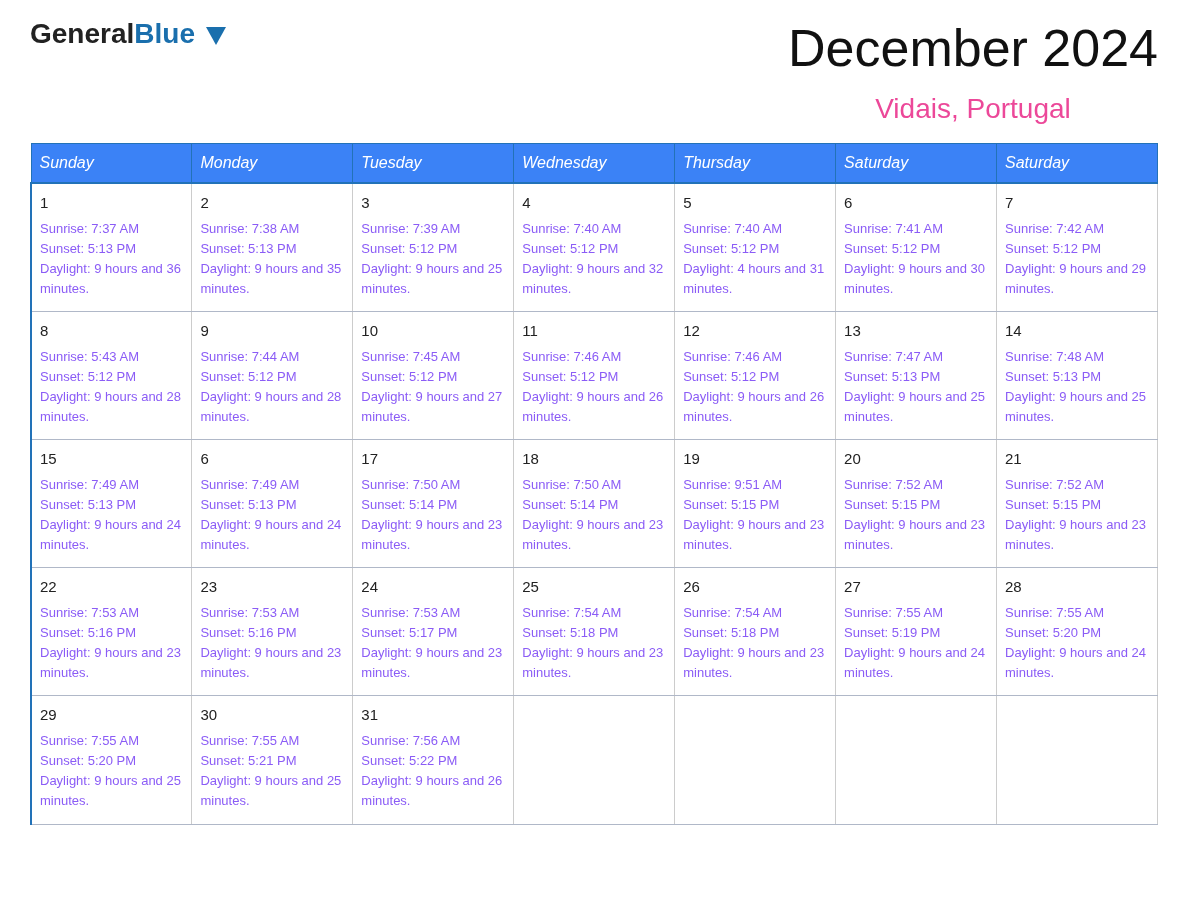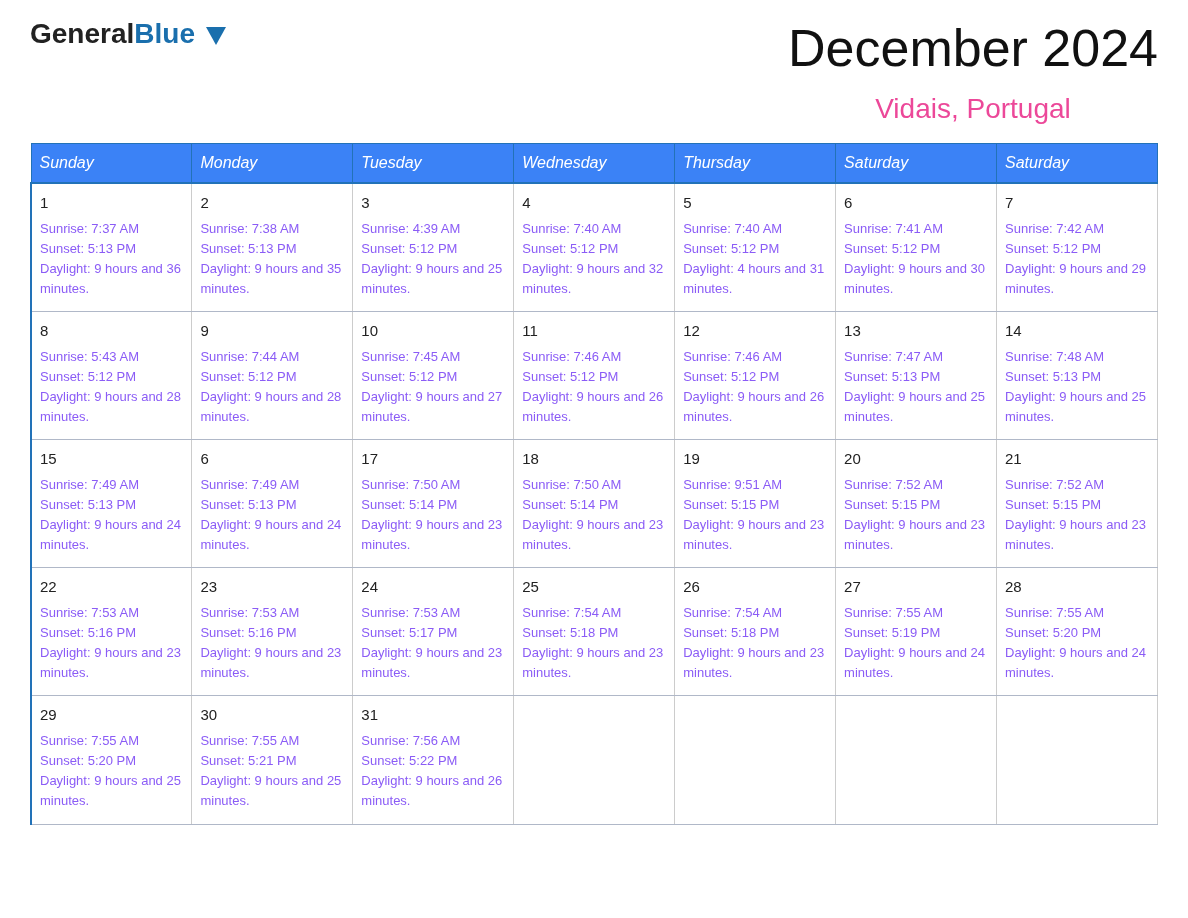--- a/index.html
+++ b/index.html
@@ -157,21 +157,21 @@
         <span class="day-num">2</span>
         <div class="day-info">
           <span>Sunrise: 7:38 AM</span><br>
           <span>Sunset: 5:13 PM</span><br>
           <span>Daylight: 9 hours and 35 minutes.</span>
         </div>
       </td>
         <td>
         <span class="day-num">3</span>
         <div class="day-info">
-          <span>Sunrise: 4:39 AM</span><br>
+          <span>Sunrise: 7:39 AM</span><br>
           <span>Sunset: 5:12 PM</span><br>
           <span>Daylight: 9 hours and 25 minutes.</span>
         </div>
       </td>
         <td>
         <span class="day-num">4</span>
         <div class="day-info">
           <span>Sunrise: 7:40 AM</span><br>
           <span>Sunset: 5:12 PM</span><br>
           <span>Daylight: 9 hours and 32 minutes.</span>

